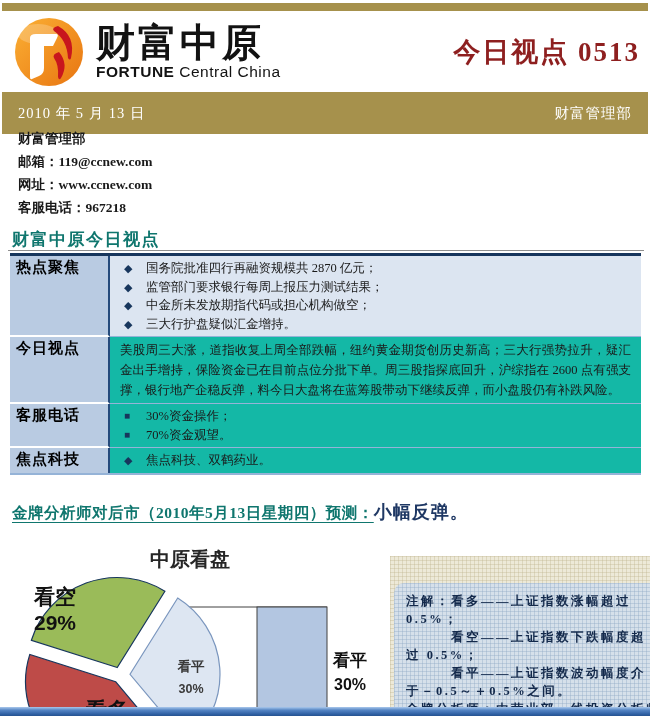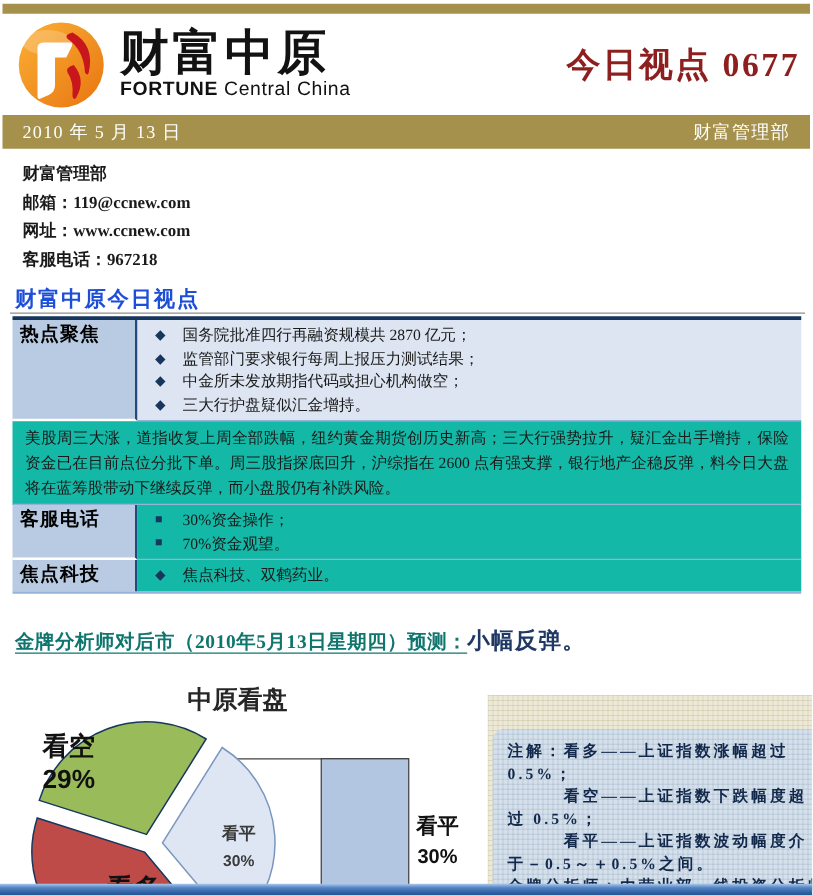--- a/index.html
+++ b/index.html
@@ -27,34 +27,34 @@
     font-size:15.5px; line-height:18px; color:#121212; letter-spacing:.5px;
   }
   .logo-en b { font-weight:800; }
   .issue-title {
     position:absolute; right:0; top:20px;
     font-size:27px; font-weight:600; color:#8E1F1F; letter-spacing:2px;
   }
 
   
   .date-bar {
-    position:absolute; left:2px; right:2px; top:92px; height:27px;
+    position:absolute; left:2px; right:2px; top:92px; height:42px;
     background:#A6914C; color:#fff; font-size:14.5px;
     display:flex; justify-content:space-between; align-items:center;
     padding:0 16px; letter-spacing:1px;
   }
 
   
   .contact { position:absolute; left:18px; top:131px; font-size:13.5px; font-weight:bold; }
   .contact .line { margin-bottom:7px; line-height:16px; }
 
   
   .section-heading {
     position:absolute; left:12px; top:228px;
-    font-size:17px; font-weight:bold; color:#1d4ed8; letter-spacing:1.5px;
+    font-size:17px; font-weight:bold; color:#0f766e; letter-spacing:1.5px;
   }
   .section-rule { position:absolute; left:8px; right:6px; top:250px; height:1px; background:#8f8f8f; }
 
   
   .vtable {
     position:absolute; left:10px; top:253px; width:631px;
     border-top:3px solid #17365D; border-bottom:2px solid #95B3D7;
   }
   .trow { display:flex; }
   .th {
@@ -136,21 +136,21 @@
         <ellipse cx="26" cy="18" rx="20" ry="10" fill="#ffffff" opacity="0.22"></ellipse>
         <path d="M24,18 h20 q3,0 1,4 l-4,8 h-9 v22 q0,6 -5,8 l-7,3 q-2,1 -2,-2 v-39 q0,-4 6,-4 z" fill="#ffffff"></path>
         <path d="M46,10 q18,10 13,32 q-1,3 -3,0 q-1,-18 -14,-27 q-3,-3 4,-5 z" fill="#C8161D"></path>
         <path d="M47,36 q10,12 2,26 q-2,3 -3,-1 q1,-12 -4,-19 q-2,-4 5,-6 z" fill="#C8161D"></path>
       </svg>
       <div class="logo-text">
         <div class="logo-cn">财富中原</div>
         <div class="logo-en"><b>FORTUNE</b><span> Central China</span></div>
       </div>
     </div>
-    <div class="issue-title">今日视点 0677</div>
+    <div class="issue-title">今日视点 0513</div>
   </div>
 
   <div class="date-bar">
     <span>2010 年 5 月 13 日</span>
     <span>财富管理部</span>
   </div>
 
   <div class="contact">
     <div class="line">财富管理部</div>
     <div class="line"><span>邮箱：</span><span>119@ccnew.com</span></div>
@@ -179,20 +179,21 @@
             <span class="btext">中金所未发放期指代码或担心机构做空；</span>
           </div>
         <div class="bullet-line">
             <span class="bullet">◆</span>
             <span class="btext">三大行护盘疑似汇金增持。</span>
           </div>
       </div>
     </div>
 
     <div class="trow">
+      <div class="th">今日视点</div>
       <div class="td">
         <div class="para">美股周三大涨，道指收复上周全部跌幅，纽约黄金期货创历史新高；三大行强势拉升，疑汇金出手增持，保险资金已在目前点位分批下单。周三股指探底回升，沪综指在 2600 点有强支撑，银行地产企稳反弹，料今日大盘将在蓝筹股带动下继续反弹，而小盘股仍有补跌风险。</div>
       </div>
     </div>
 
     <div class="trow">
       <div class="th">客服电话</div>
       <div class="td">
         <div class="bullet-line">
             <span class="bullet sq">■</span>

